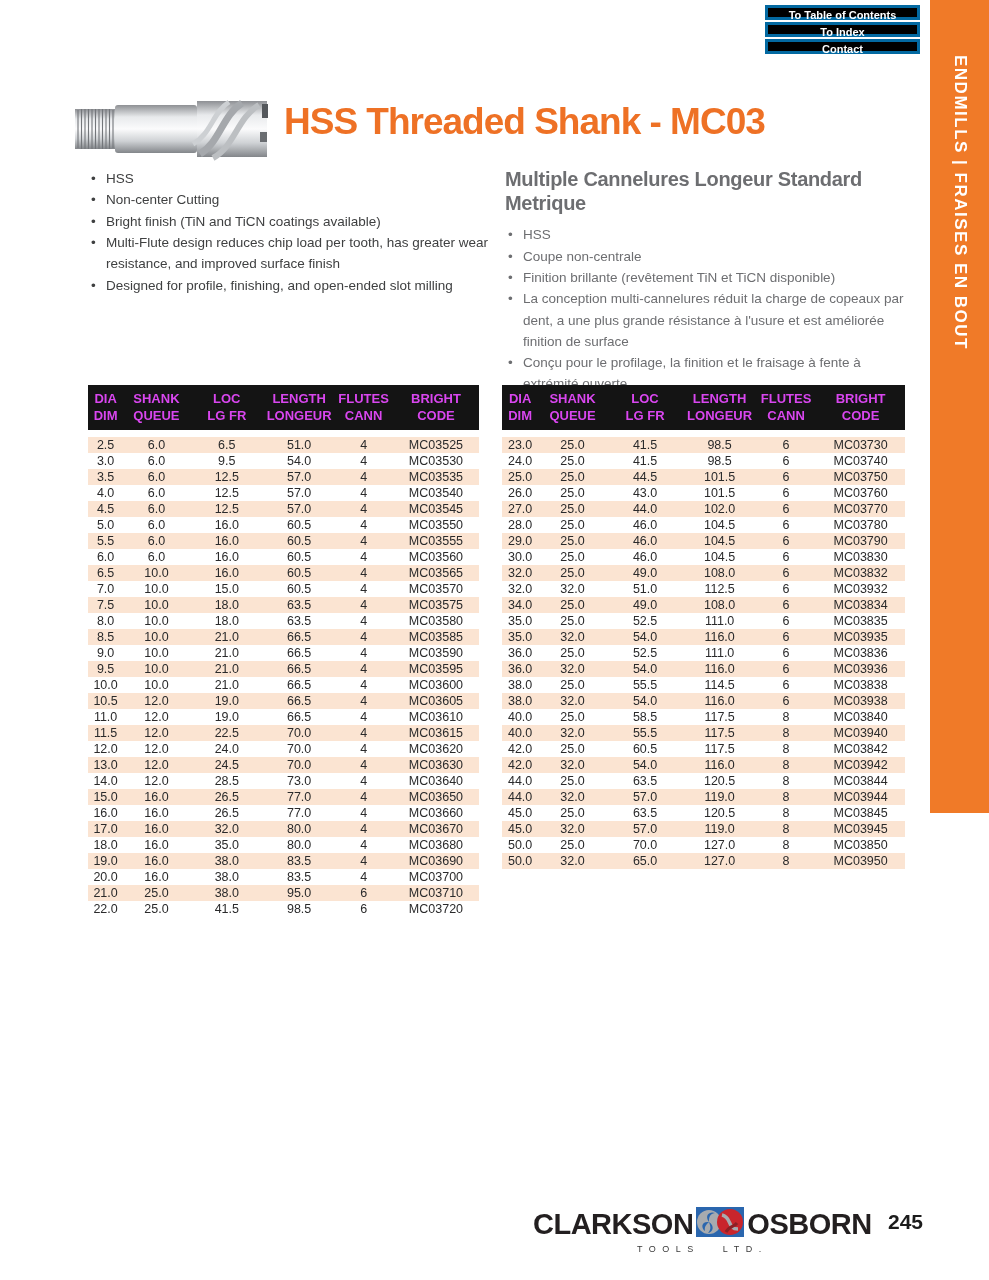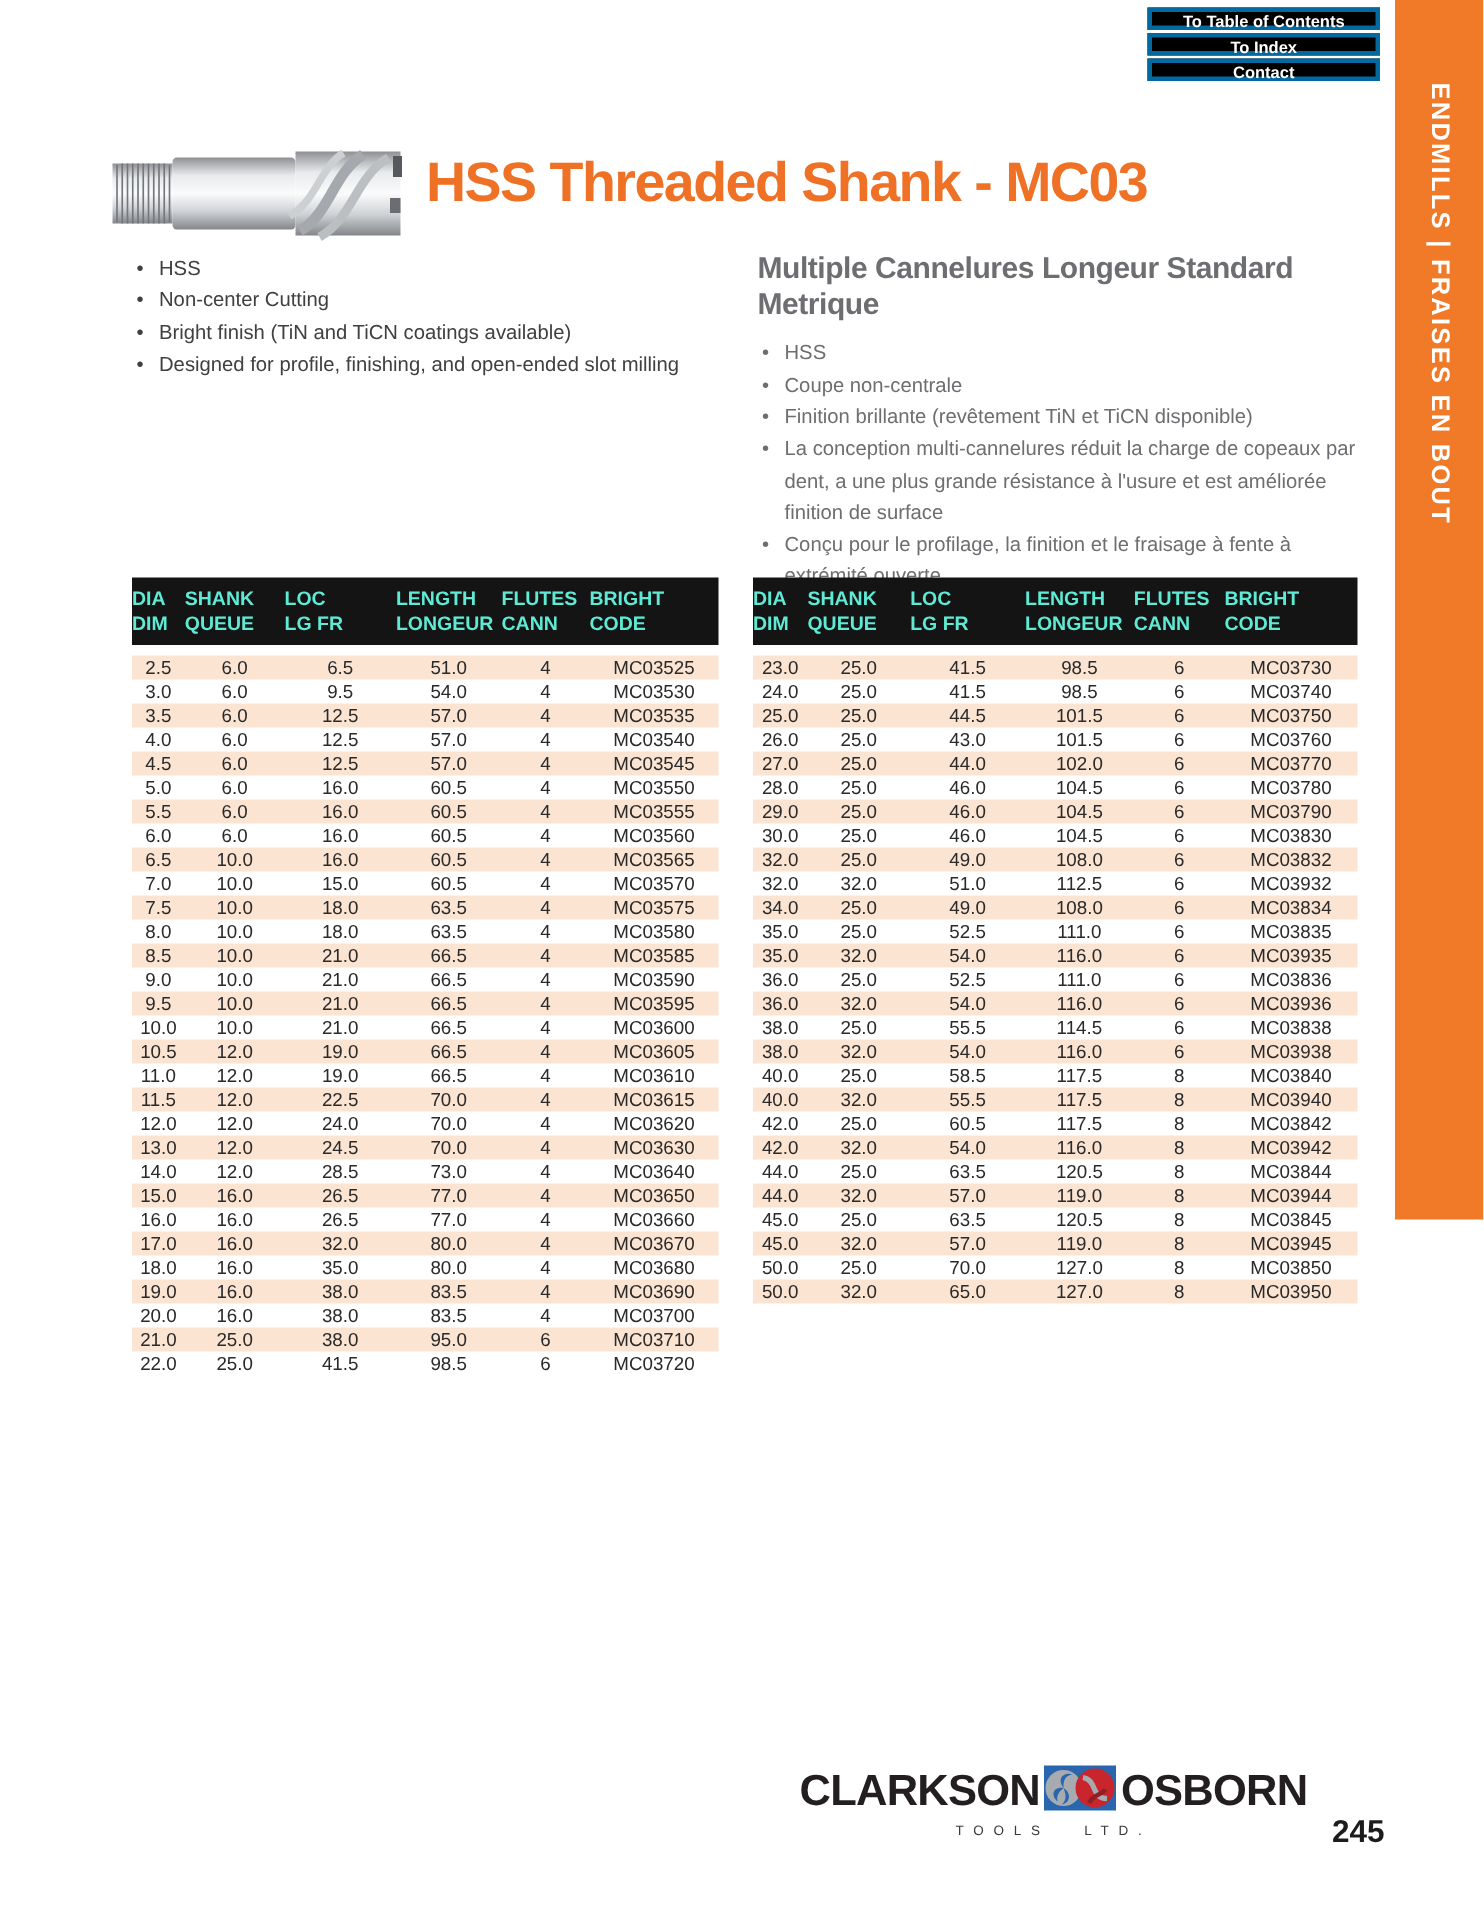--- a/index.html
+++ b/index.html
@@ -43,28 +43,28 @@
   .col li{position:relative;padding-left:18px;font-size:13.5px;line-height:1.58;}
   .col-en li{color:var(--en);}
   .col-fr li{color:var(--fr);}
   .col li::before{content:"\2022";position:absolute;left:3px;}
   
   .dtable{position:absolute;top:385px;}
   .dtable.left{left:88px;width:391px;}
   .dtable.right{left:502px;width:403px;}
   .thead,.trow{display:grid;grid-template-columns:9% 17% 19% 18% 15% 22%;}
   .thead{
-    background:var(--thead);color:#5eead4;height:45px;align-items:center;
-    font-weight:bold;font-size:13px;margin-bottom:7px;
+    background:var(--thead);color:#d946ef;height:45px;align-items:center;
+    font-weight:bold;font-size:13px;text-align:center;margin-bottom:7px;
   }
   .hcell span{display:block;line-height:1.25;}
   .trow{height:16px;align-items:center;text-align:center;font-size:12.5px;color:#2a2a2b;}
   .trow.odd{background:var(--stripe);}
   
-  .brand{position:absolute;left:533px;top:1176px;text-align:center;}
+  .brand{position:absolute;left:533px;top:1206px;text-align:center;}
   .brand-row{display:flex;align-items:center;}
   .brand-word{font-size:29px;font-weight:bold;color:#231f20;letter-spacing:-0.5px;line-height:1;}
   .brand-logo{margin:0 3px;display:block;}
   .brand-sub{font-size:9px;color:#3a3a3a;letter-spacing:6.5px;word-spacing:14px;margin-top:2px;}
   .page-num{position:absolute;left:872px;top:1210px;font-size:21px;font-weight:bold;color:#1c1c1c;padding-left:16px;}
 </style>
 </head>
 <body>
 
 <div class="nav">
@@ -112,20 +112,21 @@
   </svg>
 </div>
 
 <div class="page-title">HSS Threaded Shank - MC03</div>
 
 <div class="col col-en">
   <ul id="bullets-en">
       <li>HSS</li>
       <li>Non-center Cutting</li>
       <li>Bright finish (TiN and TiCN coatings available)</li>
+      <li>Multi-Flute design reduces chip load per tooth, has greater wear resistance, and improved surface finish</li>
       <li>Designed for profile, finishing, and open-ended slot milling</li>
     </ul>
 </div>
 
 <div class="col col-fr">
   <h2>Multiple Cannelures Longeur Standard Metrique</h2>
   <ul id="bullets-fr">
       <li>HSS</li>
       <li>Coupe non-centrale</li>
       <li>Finition brillante (revêtement TiN et TiCN disponible)</li>

